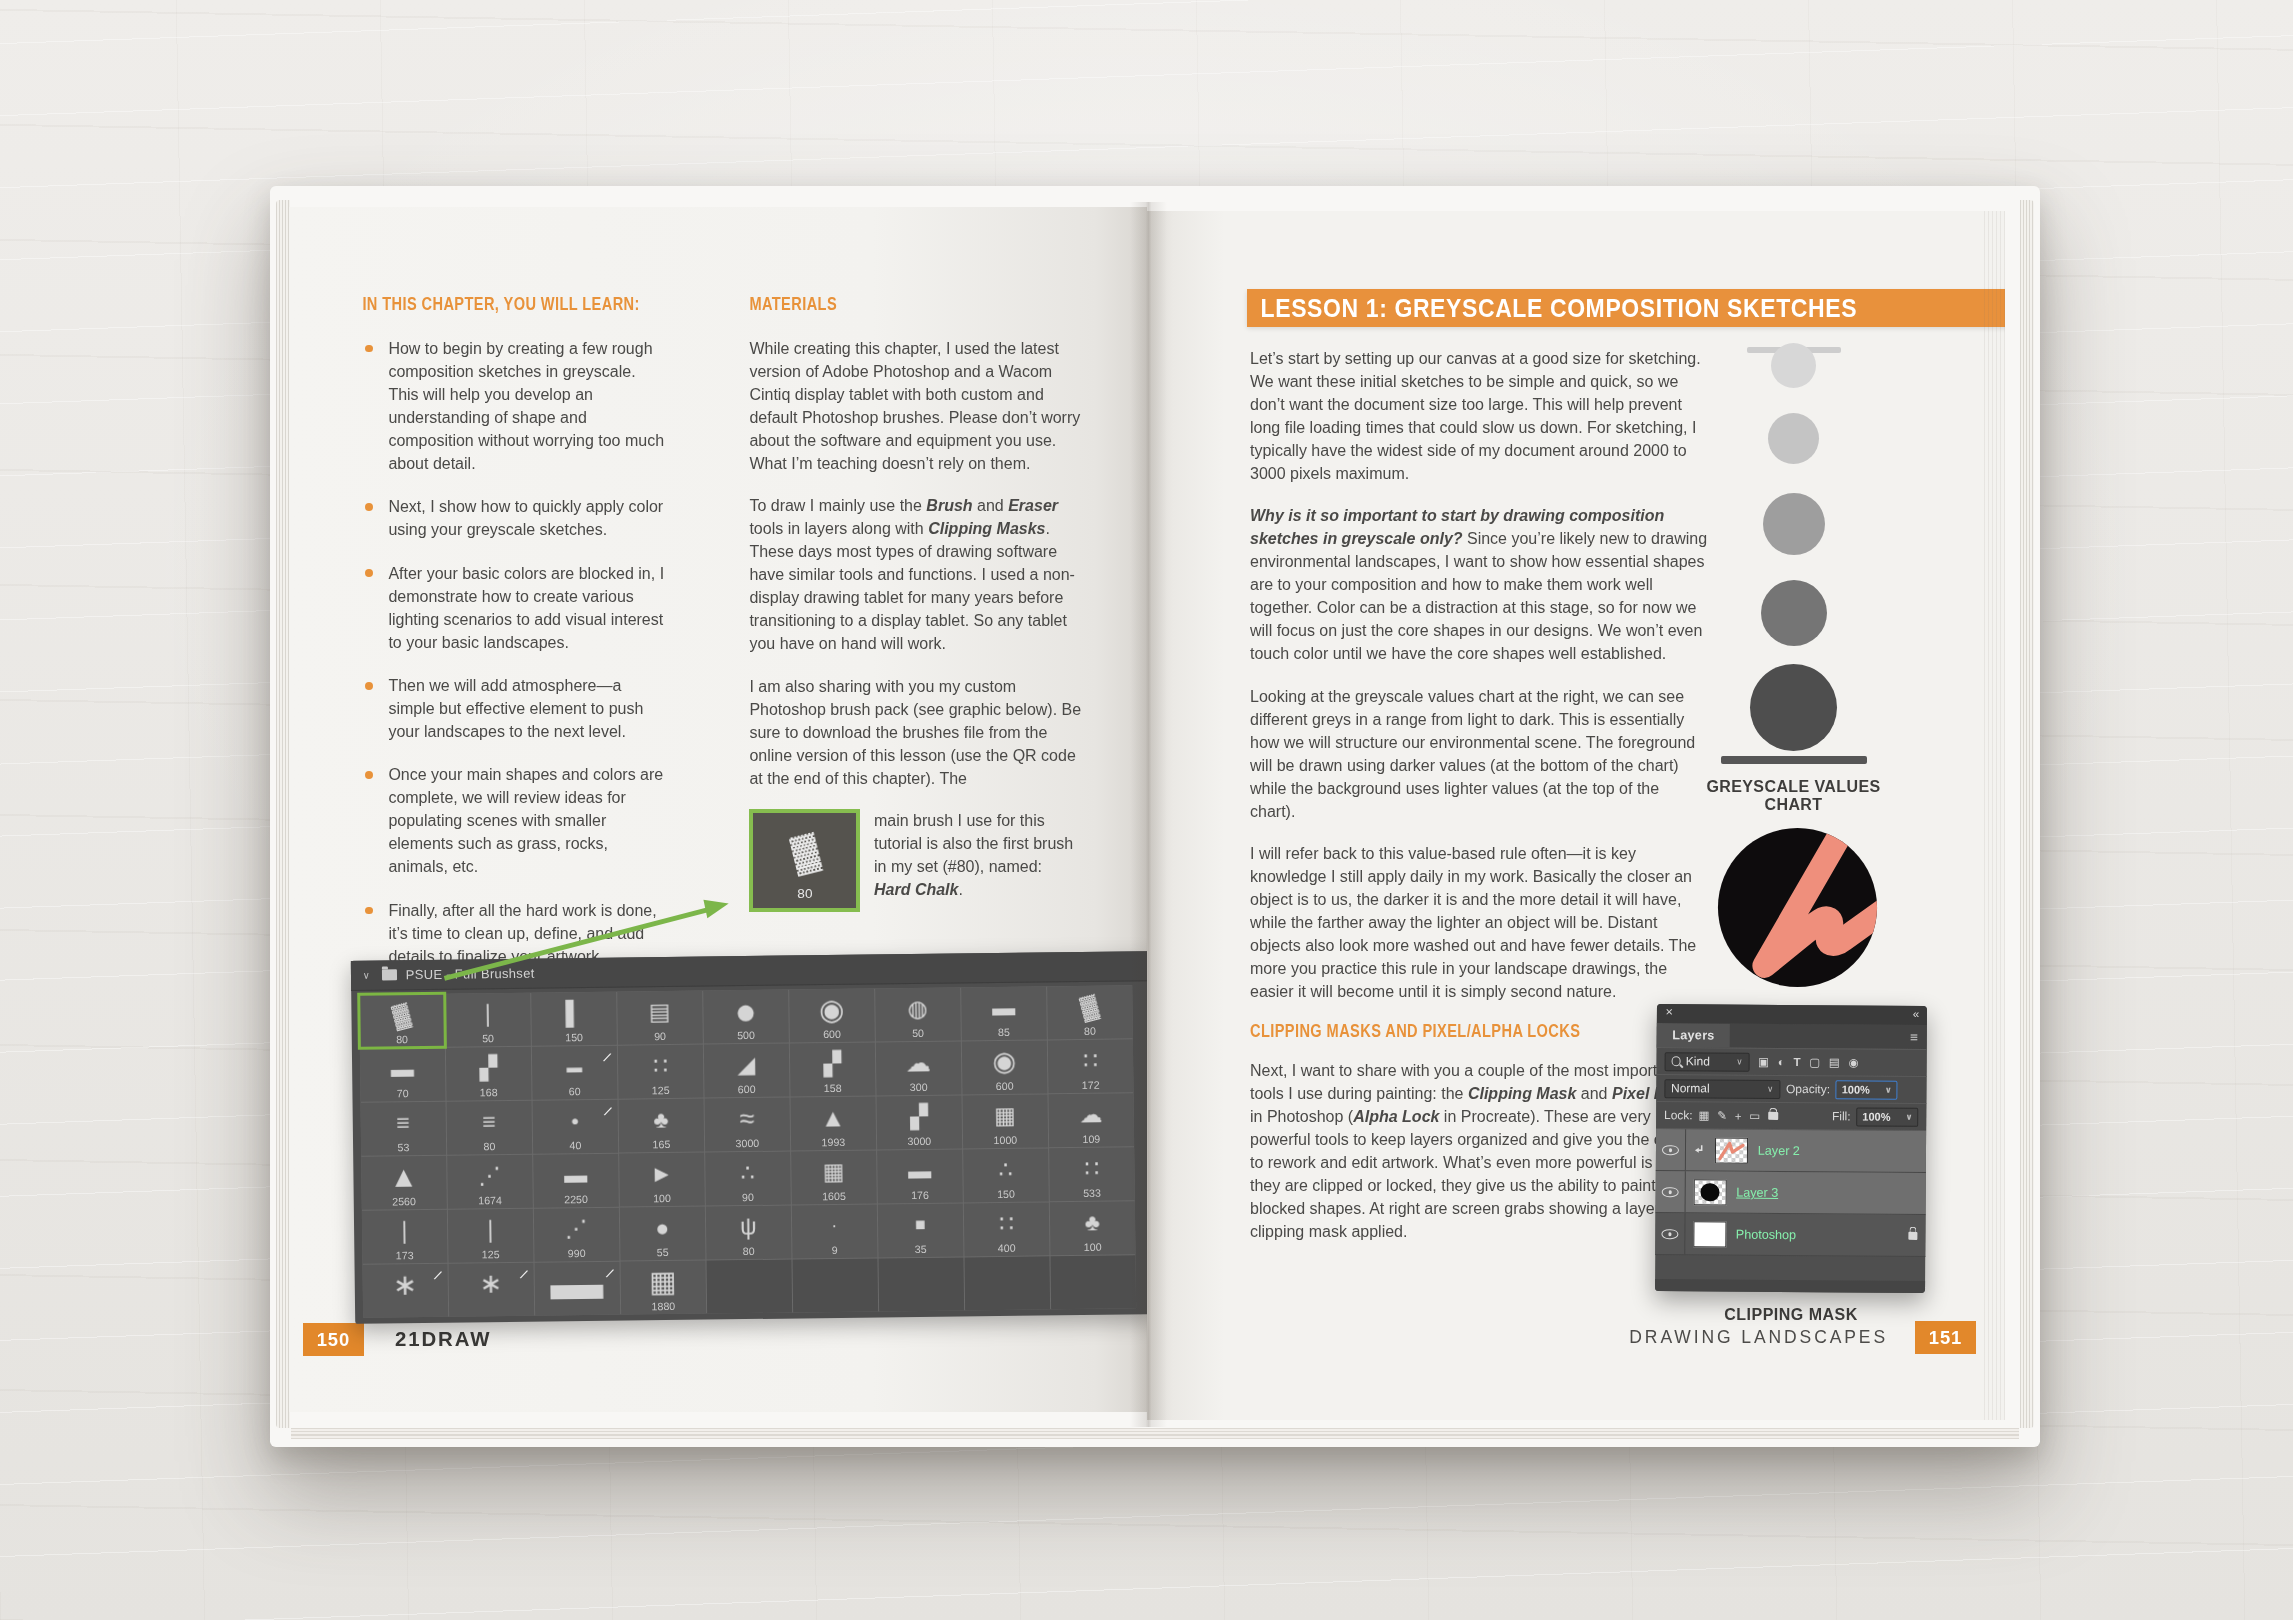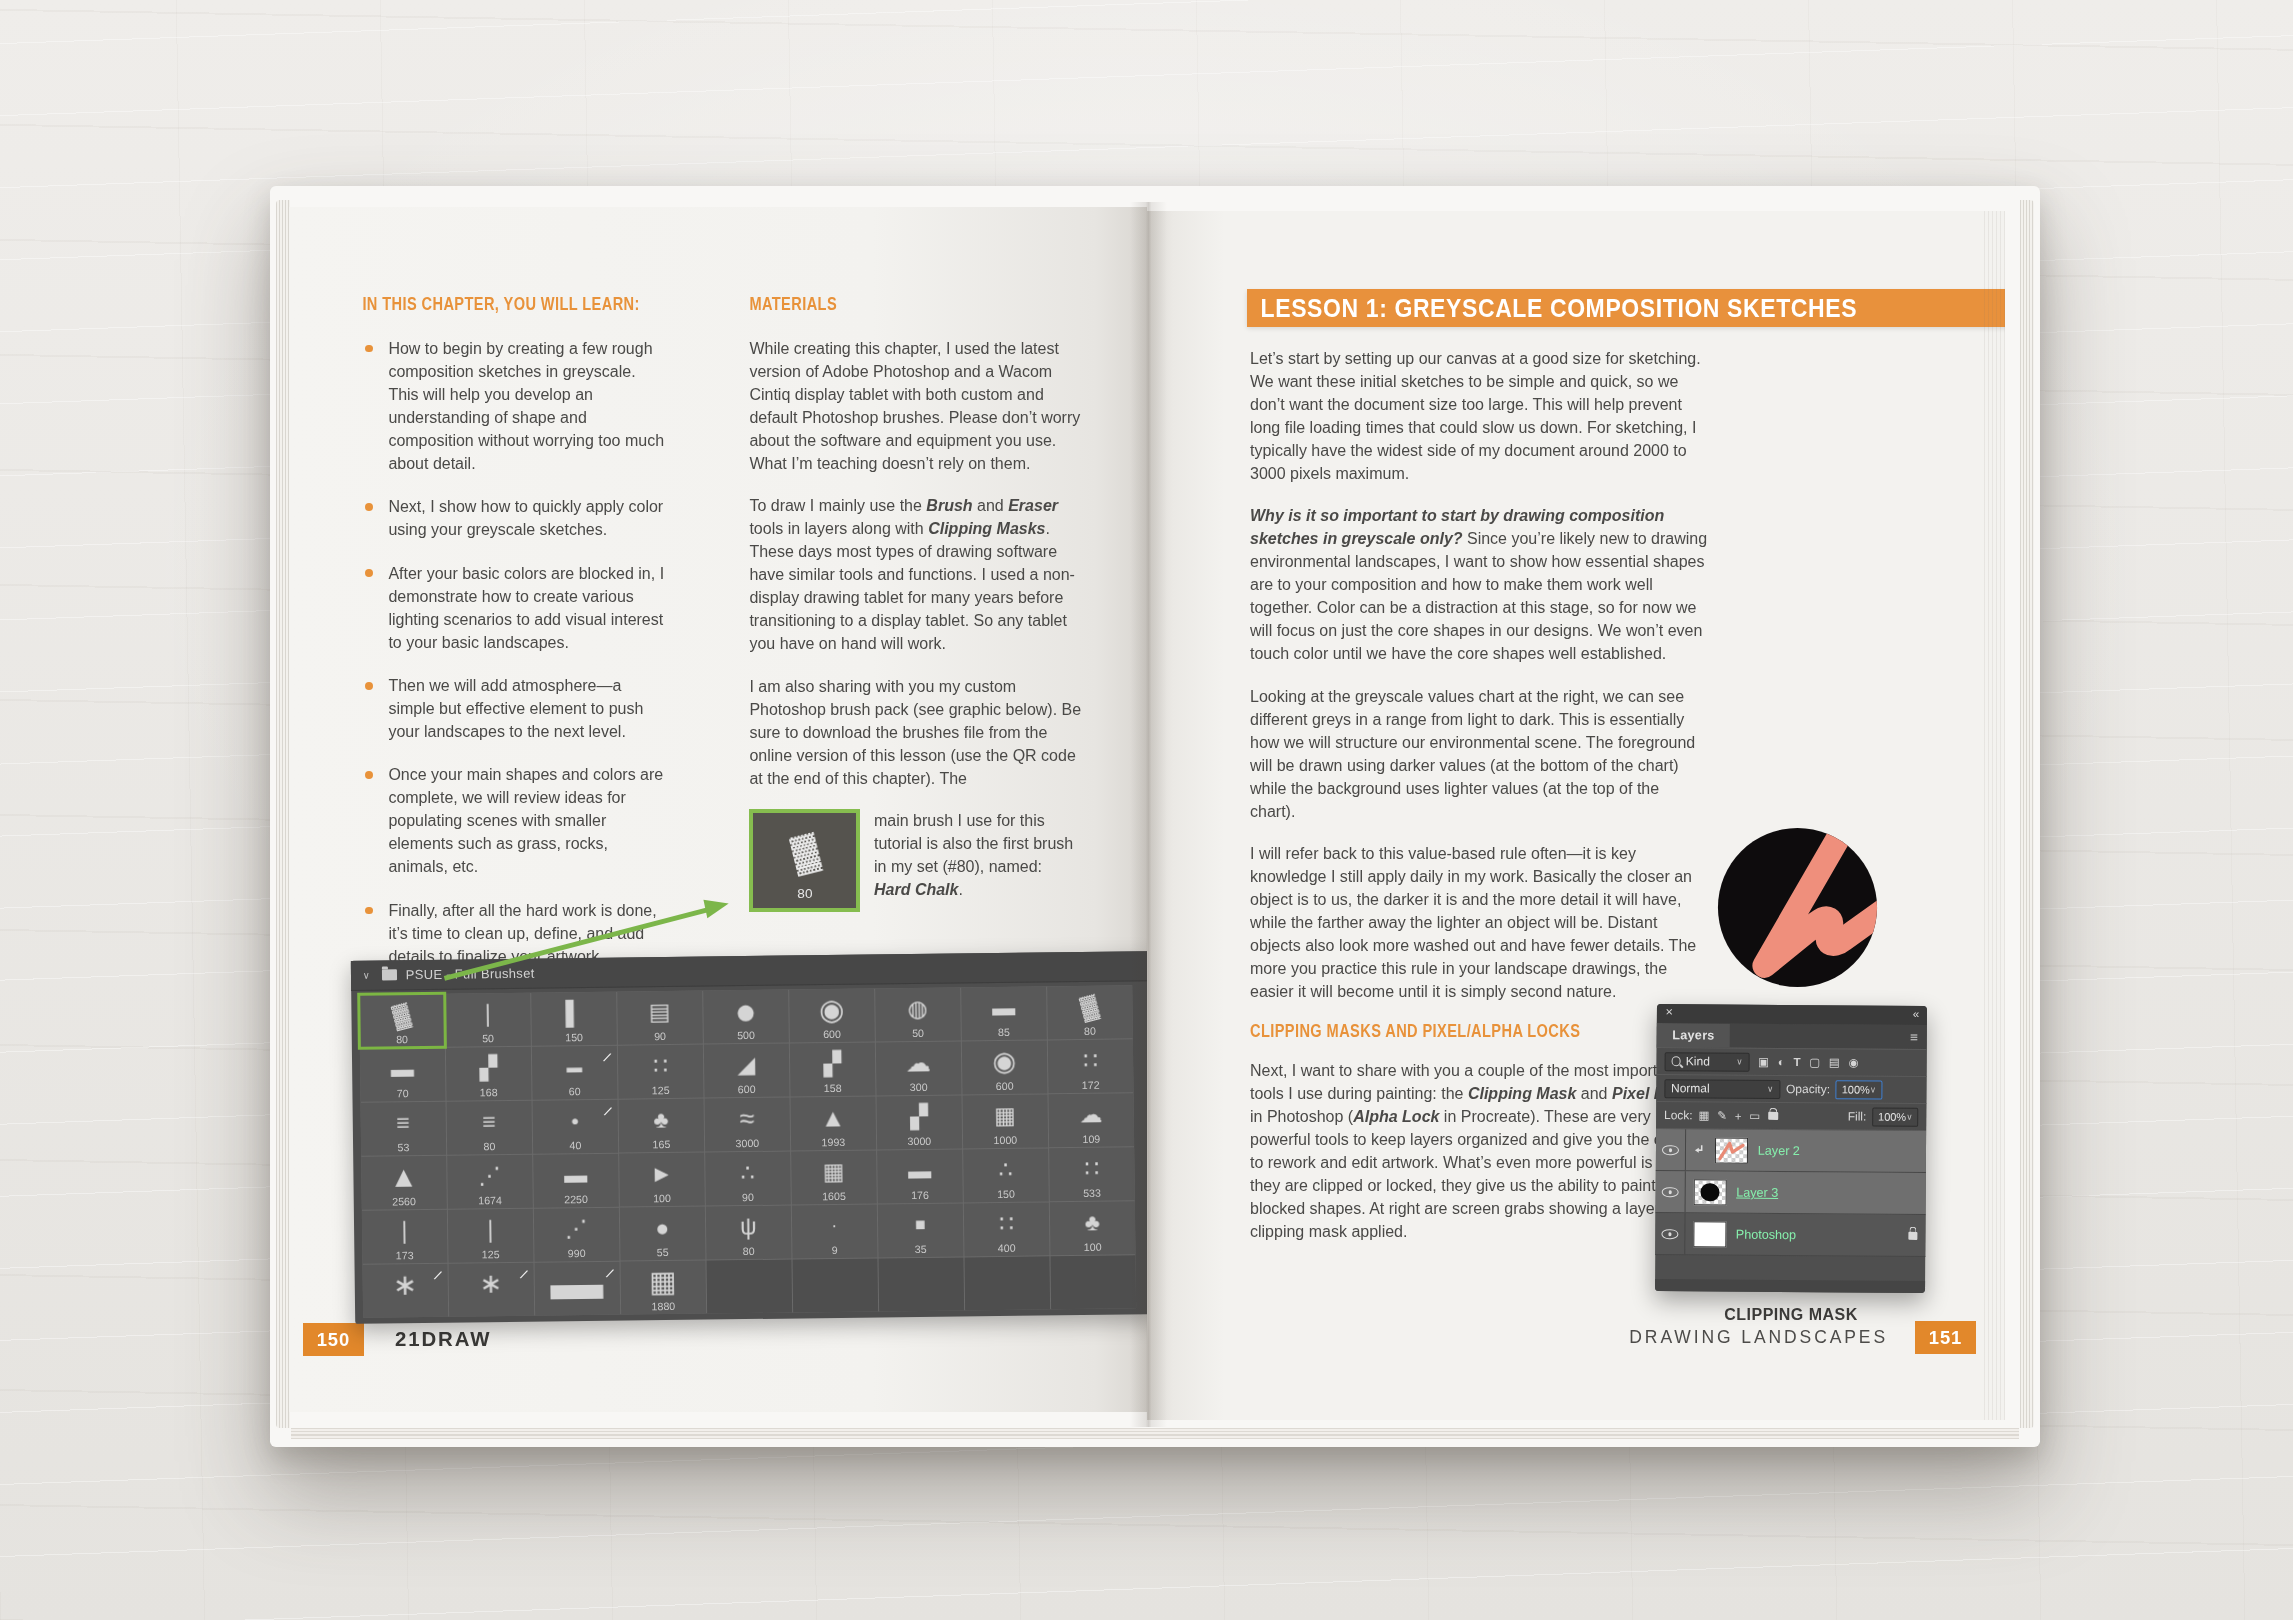--- a/index.html
+++ b/index.html
@@ -95,21 +95,21 @@
   .lp-menu{margin-left:auto;margin-right:8.7px;align-self:center;font-size:13.6px;color:#cfcfcf;}
   .lp-row{height:26px;display:flex;align-items:center;padding:0 7.8px;gap:5.8px;border-top:1px solid #5b5b5b;background:#4c4c4c;}
   .lp-dd{background:#3f3f3f;border:1px solid #2e2e2e;border-radius:1.9px;height:18.4px;display:flex;align-items:center;padding:0 5.8px;gap:4.9px;box-sizing:border-box;}
   .dd-chev{font-size:8.7px;color:#bdbdbd;margin-left:auto;}
   .searchic{display:inline-block;width:7.8px;height:7.8px;border:1.6px solid #cfcfcf;border-radius:50%;position:relative;flex:none;}
   .searchic::after{content:"";position:absolute;width:3.9px;height:1.6px;background:#cfcfcf;transform:rotate(45deg);right:-3.9px;bottom:-1px;}
   .lp-kind{width:85px;}
   .lp-ficons{display:flex;gap:8.7px;margin-left:2.9px;color:#d5d5d5;font-size:11.6px;font-weight:bold;}
   .lp-normal{width:116px;}
   .lp-smalllabel{font-size:12px;color:#d9d9d9;}
-  .lp-val{height:18.4px;background:#454545;border:1px solid #2e2e2e;border-radius:1.9px;display:flex;align-items:center;padding:0 4.9px;font-weight:normal;font-size:11px;gap:0;box-sizing:border-box;}
+  .lp-val{height:18.4px;background:#454545;border:1px solid #2e2e2e;border-radius:1.9px;display:flex;align-items:center;padding:0 4.9px;font-weight:bold;font-size:11px;gap:15px;box-sizing:border-box;}
   .lp-val.blue{border:1.6px solid #3f7fd0;}
   .lockicons{display:flex;gap:7.8px;align-items:center;color:#d5d5d5;font-size:11.6px;}
   .lp-layers{border-top:1px solid #5b5b5b;}
   .lrow{height:41px;display:flex;align-items:center;padding-right:7.8px;border-bottom:1px solid #474747;background:#565656;}
   .lrow.selected{background:#6f6f6f;}
   .eyebox{width:29px;height:100%;display:flex;align-items:center;justify-content:center;border-right:1px solid #464646;flex:none;}
   .eye{display:inline-block;width:14.6px;height:8.7px;border:1.6px solid #dcdcdc;border-radius:50%;position:relative;}
   .eye::after{content:"";position:absolute;left:50%;top:50%;width:3.9px;height:3.9px;border-radius:50%;background:#dcdcdc;transform:translate(-50%,-50%);}
   .clipwrap{width:17.5px;display:flex;justify-content:center;flex:none;margin-left:3.9px;}
   .thumb{width:33px;height:26px;margin:0 9.7px 0 7.8px;flex:none;border:1px solid #2e2e2e;position:relative;box-sizing:border-box;}
@@ -392,20 +392,32 @@
 
       <div class="col3 body-copy">
         <p>Let’s start by setting up our canvas at a good size for sketching. We want these initial sketches to be simple and quick, so we don’t want the document size too large. This will help prevent long file loading times that could slow us down. For sketching, I typically have the widest side of my document around 2000 to 3000 pixels maximum.</p>
         <p><span class="seg-bi">Why is it so important to start by drawing composition sketches in greyscale only?</span><span> Since you’re likely new to drawing environmental landscapes, I want to show how essential shapes are to your composition and how to make them work well together. Color can be a distraction at this stage, so for now we will focus on just the core shapes in our designs. We won’t even touch color until we have the core shapes well established.</span></p>
         <p>Looking at the greyscale values chart at the right, we can see different greys in a range from light to dark. This is essentially how we will structure our environmental scene. The foreground will be drawn using darker values (at the bottom of the chart) while the background uses lighter values (at the top of the chart).</p>
         <p>I will refer back to this value-based rule often—it is key knowledge I still apply daily in my work. Basically the closer an object is to us, the darker it is and the more detail it will have, while the farther away the lighter an object will be. Distant objects also look more washed out and have fewer details. The more you practice this rule in your landscape drawings, the easier it will become until it is simply second nature.</p>
         <h3 class="h-orange">CLIPPING MASKS AND PIXEL/ALPHA LOCKS</h3>
         <p><span>Next, I want to share with you a couple of the most important tools I use during painting: the </span><span class="seg-bi">Clipping Mask</span><span> and </span><span class="seg-bi">Pixel Lock</span><span> in Photoshop (</span><span class="seg-bi">Alpha Lock</span><span> in Procreate). These are very powerful tools to keep layers organized and give you the option to rework and edit artwork. What’s even more powerful is when they are clipped or locked, they give us the ability to paint inside blocked shapes. At right are screen grabs showing a layer with a clipping mask applied.</span></p>
       </div>
 
+      <div class="values-chart">
+        <div class="vc-topline" style="background: rgb(205, 205, 205);"></div>
+        <div id="vc-circles">
+            <div class="vc-circle" style="width: 45px; height: 45px; background: rgb(215, 215, 215); margin-bottom: 25px;"></div>
+            <div class="vc-circle" style="width: 51px; height: 51px; background: rgb(196, 196, 196); margin-bottom: 29px;"></div>
+            <div class="vc-circle" style="width: 62px; height: 62px; background: rgb(158, 158, 158); margin-bottom: 25px;"></div>
+            <div class="vc-circle" style="width: 66px; height: 66px; background: rgb(117, 117, 117); margin-bottom: 17.5px;"></div>
+            <div class="vc-circle" style="width: 87px; height: 87px; background: rgb(78, 78, 78); margin-bottom: 0px;"></div>
+          </div>
+        <div class="vc-bottomline" style="background: rgb(86, 86, 86);"></div>
+        <div class="vc-caption">GREYSCALE VALUES CHART</div>
+      </div>
 
       <div class="clip-example">
         <svg width="163" height="163" viewBox="0 0 168 168">
           <defs>
               <clipPath id="clipc">
                 <circle cx="84" cy="84" r="82"></circle>
               </clipPath>
             </defs>
           <circle cx="84" cy="84" r="82" fill="#0e0c0d"></circle>
           <g clip-path="url(#clipc)">

